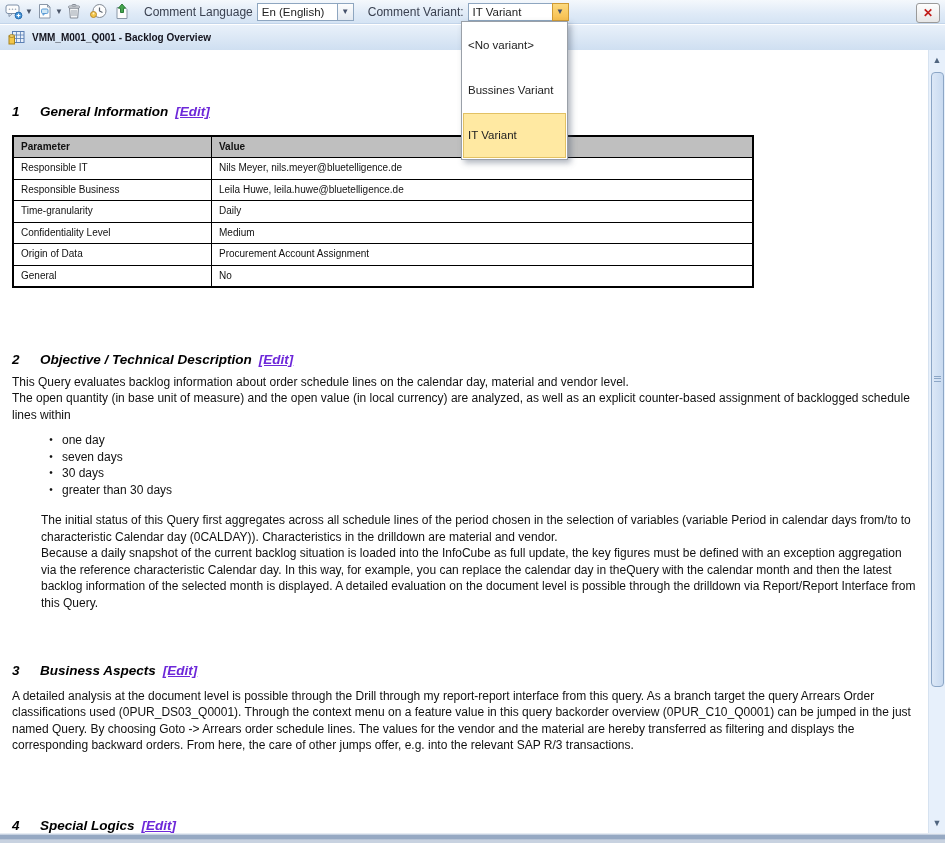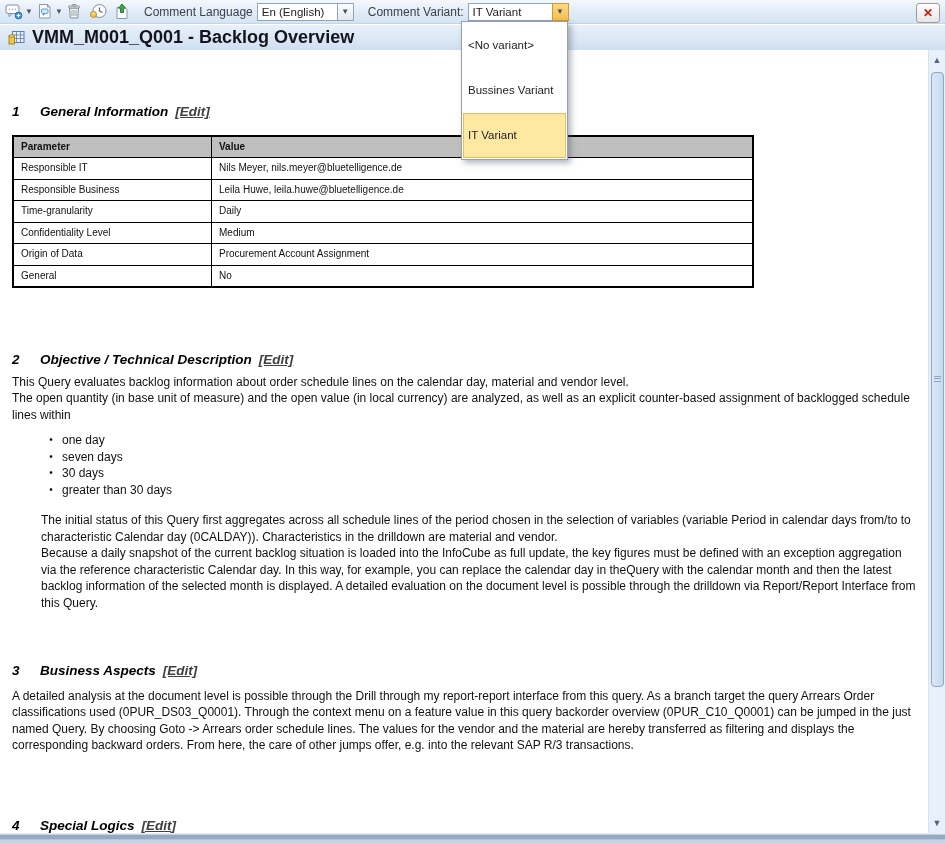--- a/index.html
+++ b/index.html
@@ -39,40 +39,40 @@
     display:flex; align-items:center; justify-content:center;
     color:#c11b17; font-weight:bold; font-size:12px; cursor:pointer;
   }
 
   
   .titlebar {
     position:absolute; top:25px; left:0; width:945px; height:25px;
     background:linear-gradient(#e9f1fa, #cfdff1);
     display:flex; align-items:center; padding-left:8px; box-sizing:border-box; gap:7px;
   }
-  .titlebar .title { font-size:18px; font-weight:bold; color:#14141e; }
+  .titlebar .title { font-size:10px; font-weight:bold; color:#14141e; }
 
   
   .dropdown {
     position:absolute; top:21px; left:461px; width:103px; z-index:50;
     background:#fff; border:1px solid #9aa0a8; box-shadow:3px 3px 6px rgba(80,90,110,.45);
     padding:1px; font-size:11.5px; color:#222;
   }
   .dd-item { height:17px; line-height:17px; padding:13px 4px; white-space:nowrap; cursor:pointer; border:1px solid transparent; }
   .dd-item.selected { background:#ffe9a2; border:1px solid #e2c164; }
 
   
   .content {
     position:absolute; top:50px; left:0; right:17px; bottom:10px;
     background:#fff; overflow:hidden; padding:0 10px 0 12px;
     font-size:12px; color:#111; line-height:16.5px;
   }
   .section-head { display:flex; align-items:baseline; font-weight:bold; font-style:italic; font-size:13.5px; color:#000; }
   .sec-num { width:28px; flex:0 0 28px; }
-  .edit-link { color:#404040; text-decoration:underline; margin-left:7px; cursor:pointer; }
+  .edit-link { color:#6d28d9; text-decoration:underline; margin-left:7px; cursor:pointer; }
 
   .h1 { margin-top:54px; }
   .h2 { margin-top:64px; }
   .h3 { margin-top:52px; }
   .h4 { margin-top:64px; }
 
   table.params {
     border-collapse:collapse; margin-top:14px; width:742px;
     border:2px solid #000; font-size:10px;
   }

